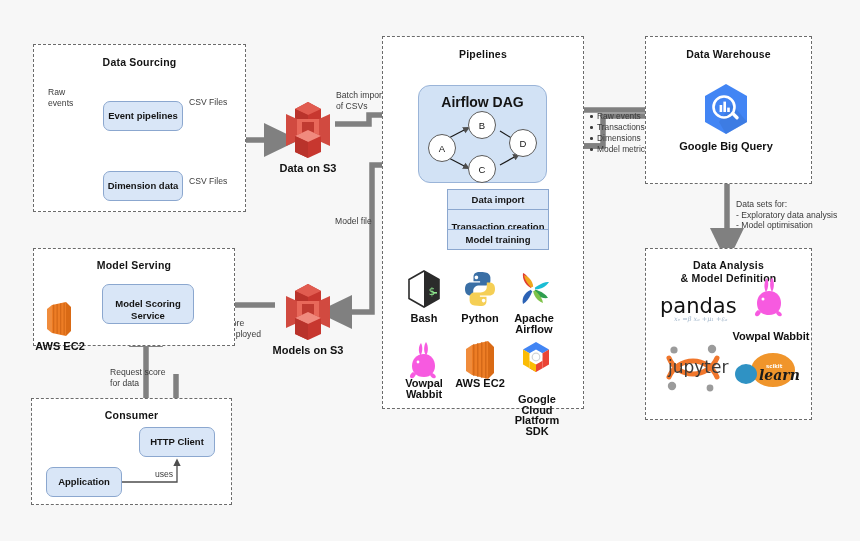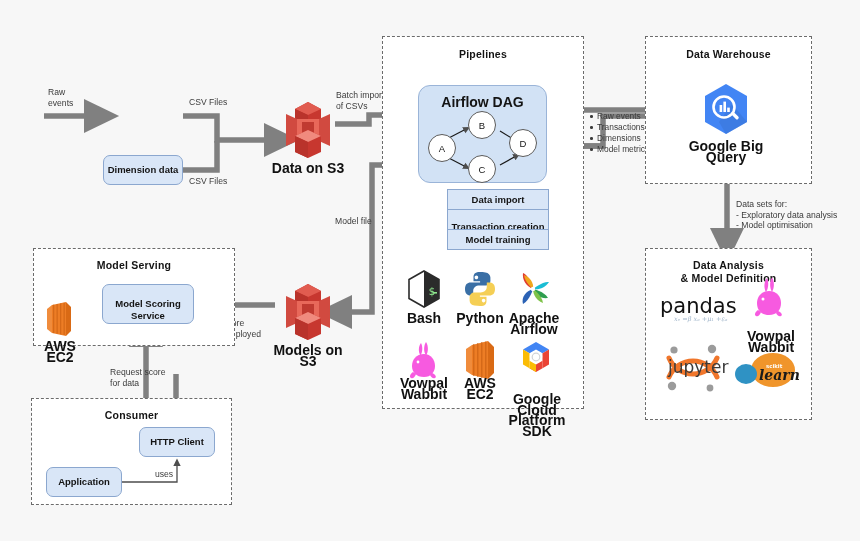--- a/index.html
+++ b/index.html
@@ -83,21 +83,21 @@
   .bullets li{position:relative;}
   .bullets li:before{
     content:"";position:absolute;left:-7px;top:4px;
     width:2.5px;height:2.5px;background:#3b3b3b;border-radius:50%;
   }
 
   
   .cap{
     position:absolute;
     text-align:center;
-    font-size:14px;
+    font-size:11px;
     font-weight:bold;
     color:#111;
     line-height:10.5px;
   }
 
   svg{display:block;overflow:visible;}
   .arrows{position:absolute;left:0;top:0;width:860px;height:541px;pointer-events:none;}
   .thin{position:absolute;left:0;top:0;width:860px;height:541px;pointer-events:none;}
   .icon{position:absolute;}
 </style>
@@ -140,23 +140,27 @@
 
       <path d="M727,184 L727,245"></path>
     </g>
 
     <g stroke="#808080" stroke-width="5.5" fill="none">
       <path d="M183,170 L217,170 L217,141"></path>
       <path d="M552,146 L603,146"></path>
     </g>
   </svg>
 
+  <div class="group" style="left:33px;top:44px;width:213px;height:168px;">
+    <div class="group-title" style="top:11px;">Data Sourcing</div>
+  </div>
   <div class="lbl" style="left:48px;top:87px;width:46px;">Raw
 events</div>
-  <div class="bbox" style="left:103px;top:155px;width:80px;height:30px;">Dimension data</div>
+  <div class="bbox" style="left:103px;top:101px;width:80px;height:30px;">Event pipelines</div>
+  <div class="bbox" style="left:103px;top:171px;width:80px;height:30px;">Dimension data</div>
   <div class="lbl" style="left:189px;top:97px;">CSV Files</div>
   <div class="lbl" style="left:189px;top:176px;">CSV Files</div>
 
   <div class="icon" style="left:280px;top:100px;width:56px;height:60px;">
     <svg width="56" height="60" viewBox="0 0 56 60">
       <path d="M28,2 L41,9 L41,25 L28,31 L15,25 L15,9 Z" fill="#c7372f"></path>
       <path d="M28,2 L41,9 L28,15 L15,9 Z" fill="#e15c50"></path>
       <path d="M15,9 L15,25 L28,31 L28,15 Z" fill="#b9332b"></path>
       <path d="M6,14 L17,19 L17,41 L6,46 Z" fill="#d14a40"></path>
       <path d="M50,14 L39,19 L39,41 L50,46 Z" fill="#d14a40"></path>

